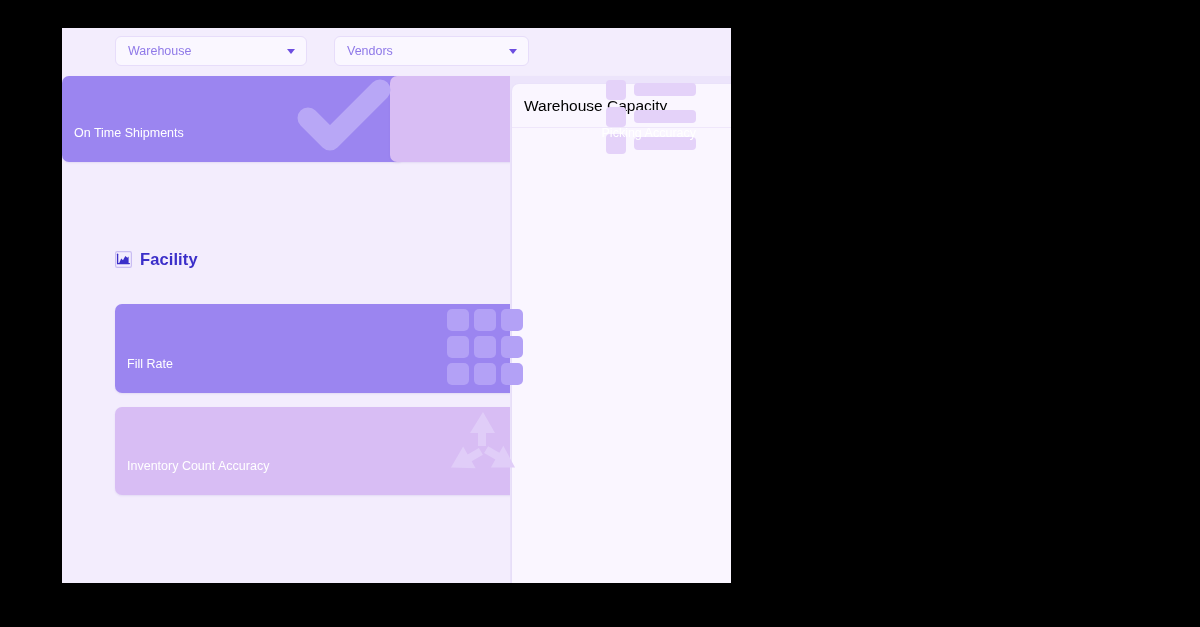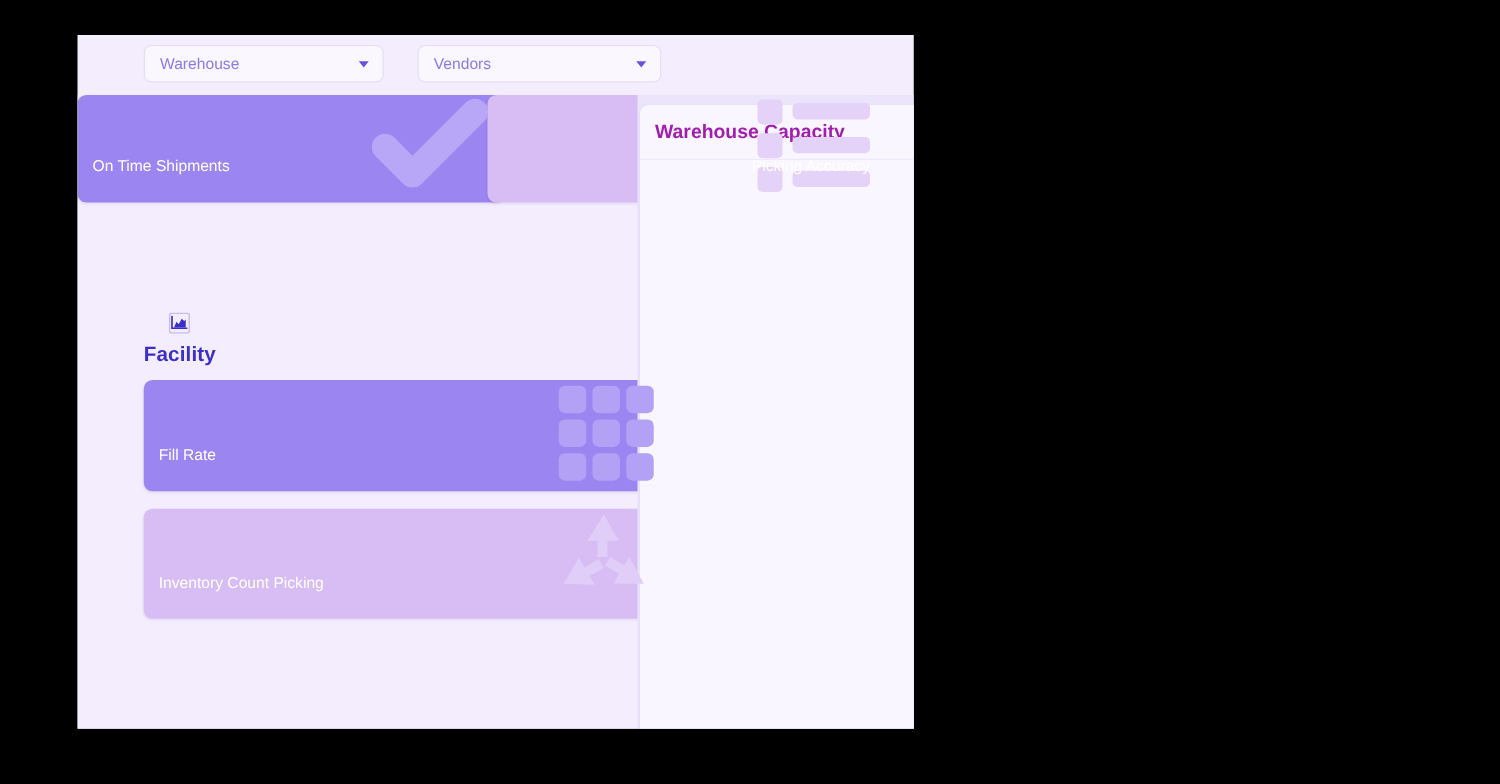--- a/index.html
+++ b/index.html
@@ -113,21 +113,20 @@
     background: #ece4fb;
     position: relative;
   }
 
   
   .section-heading {
     display: flex;
     align-items: center;
     gap: 8px;
     padding-left: 11px;
-    flex-direction: column;
   }
   .section-heading .sh-text {
     font-size: 16.5px;
     font-weight: bold;
     color: #3b2fc9;
     letter-spacing: .1px;
   }
   .chart-icon { width: 17px; height: 17px; display: block; }
 
   
@@ -183,22 +182,22 @@
   }
   #wc-header {
     height: 44px;
     display: flex;
     align-items: center;
     padding-left: 12px;
     border-bottom: 1px solid #efe7fb;
   }
   #wc-title {
     font-size: 15.5px;
-    font-weight: bold;
-    color: #a21caf;
+    font-weight: normal;
+    color: #000000;
     white-space: nowrap;
     text-align: center;
   }
   #wc-body { position: absolute; top: 45px; left: 0; right: 0; bottom: 0; }
 </style>
 </head>
 <body>
 
 <div id="app-window">
 
@@ -288,21 +287,21 @@
       <div class="metric-card card-light" id="card-inventory-count">
         <div class="mc-watermark">
           <svg width="92" height="86" viewBox="0 0 92 86">
             <g fill="#e0cdf8">
               <path d="M46 6 L58 27 L49 27 L49 40 L41 40 L41 27 L33 27 Z" transform="rotate(0 46 43)"></path>
               <path d="M46 6 L58 27 L49 27 L49 40 L41 40 L41 27 L33 27 Z" transform="rotate(120 46 43)"></path>
               <path d="M46 6 L58 27 L49 27 L49 40 L41 40 L41 27 L33 27 Z" transform="rotate(240 46 43)"></path>
             </g>
           </svg>
         </div>
-        <span class="mc-label">Inventory Count Picking</span>
+        <span class="mc-label">Inventory Count Accuracy</span>
       </div>
 
     </div>
 
     <div id="right-column">
       <div id="warehouse-capacity-panel">
         <div id="wc-header">
           <span id="wc-title">Warehouse Capacity</span>
         </div>
         <div id="wc-body"></div>

